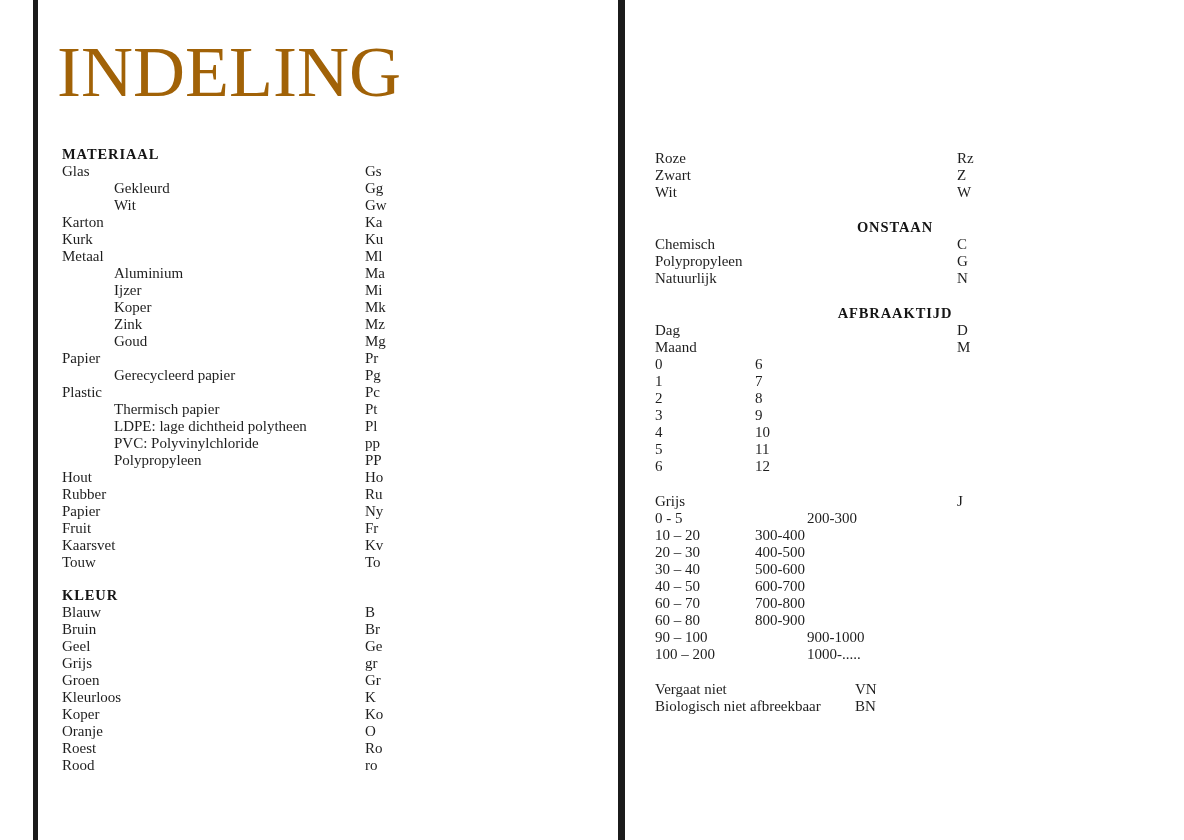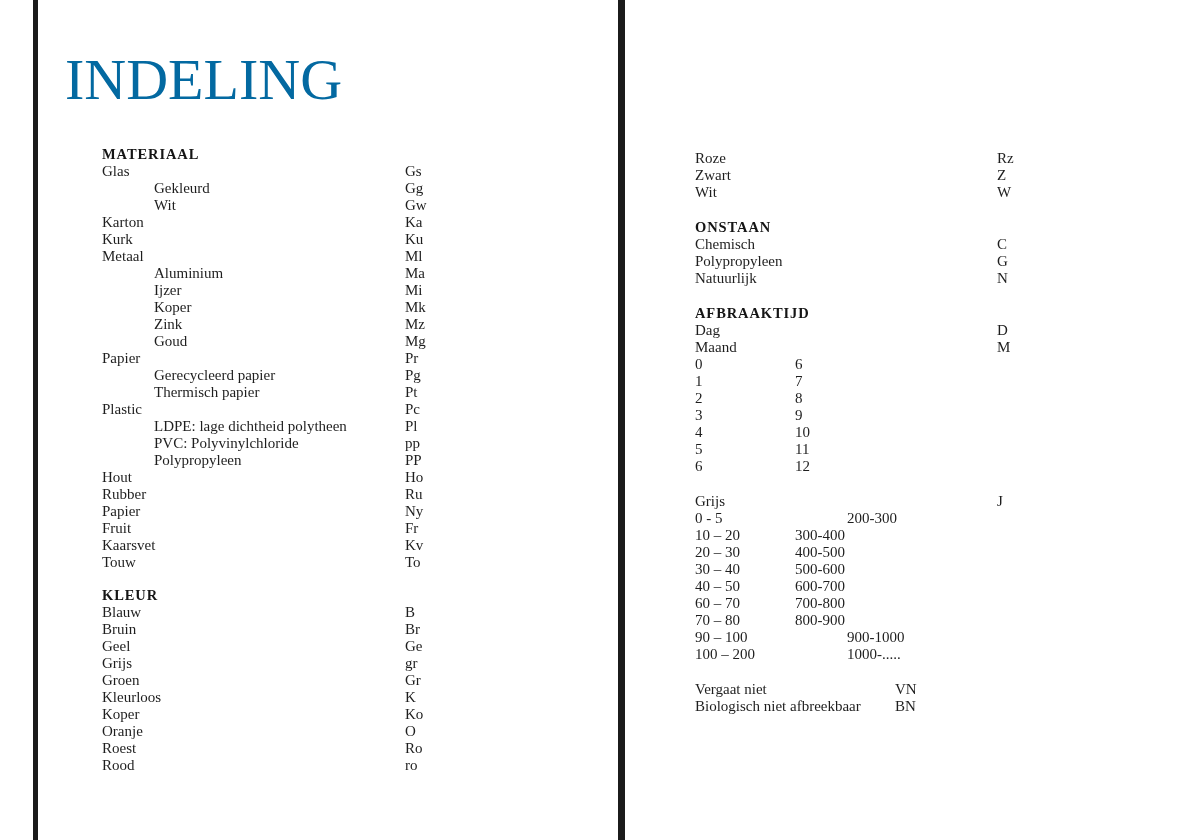--- a/index.html
+++ b/index.html
@@ -17,36 +17,35 @@
     top: 0;
     bottom: 0;
     background: #1b1b1b;
   }
   .rule-left { left: 33px; width: 5px; }
   .rule-mid  { left: 618px; width: 7px; }
   .title {
     position: absolute;
     left: 57px;
     top: 27px;
-    margin: 8px;
-    font-size: 58px;
+    margin: 0;
+    font-size: 72px;
     line-height: 90px;
     font-weight: 400;
     letter-spacing: 0px;
-    color: #0369a1;
+    color: #a16207;
     white-space: nowrap;
   }
   .col {
     position: absolute;
     font-size: 15px;
     line-height: 17px;
-    margin-left: 40px;
   }
   .col-left  { left: 62px;  top: 146px; width: 556px; }
-  .col-right { left: 655px; top: 150px; width: 480px; }
+  .col-right { left: 655px; top: 150px; width: 480px; text-align: center; }
   .row {
     position: relative;
     height: 17px;
     white-space: nowrap;
   }
   .hdr {
     position: relative;
     height: 17px;
     font-weight: 700;
     font-size: 14.5px;
@@ -121,28 +120,28 @@
       </div>
       <div class="row">
         <span class="label">Papier</span>
         <span class="code">Pr</span>
       </div>
       <div class="row">
         <span class="label indent">Gerecycleerd papier</span>
         <span class="code">Pg</span>
       </div>
       <div class="row">
+        <span class="label">Plastic</span>
+        <span class="code">Pc</span>
+      </div>
+      <div class="row">
         <span class="label indent">Thermisch papier</span>
         <span class="code">Pt</span>
       </div>
       <div class="row">
-        <span class="label">Plastic</span>
-        <span class="code">Pc</span>
-      </div>
-      <div class="row">
         <span class="label indent">LDPE: lage dichtheid polytheen</span>
         <span class="code">Pl</span>
       </div>
       <div class="row">
         <span class="label indent">PVC: Polyvinylchloride</span>
         <span class="code">pp</span>
       </div>
       <div class="row">
         <span class="label indent">Polypropyleen</span>
         <span class="code">PP</span>
@@ -302,21 +301,21 @@
       </div>
       <div class="row">
         <span class="label">40 – 50</span>
         <span class="val val-near">600-700</span>
       </div>
       <div class="row">
         <span class="label">60 – 70</span>
         <span class="val val-near">700-800</span>
       </div>
       <div class="row">
-        <span class="label">70 – 80</span>
+        <span class="label">60 – 80</span>
         <span class="val val-near">800-900</span>
       </div>
       <div class="row">
         <span class="label">90 – 100</span>
         <span class="val val-mid">900-1000</span>
       </div>
       <div class="row">
         <span class="label">100 – 200</span>
         <span class="val val-mid">1000-.....</span>
       </div>

